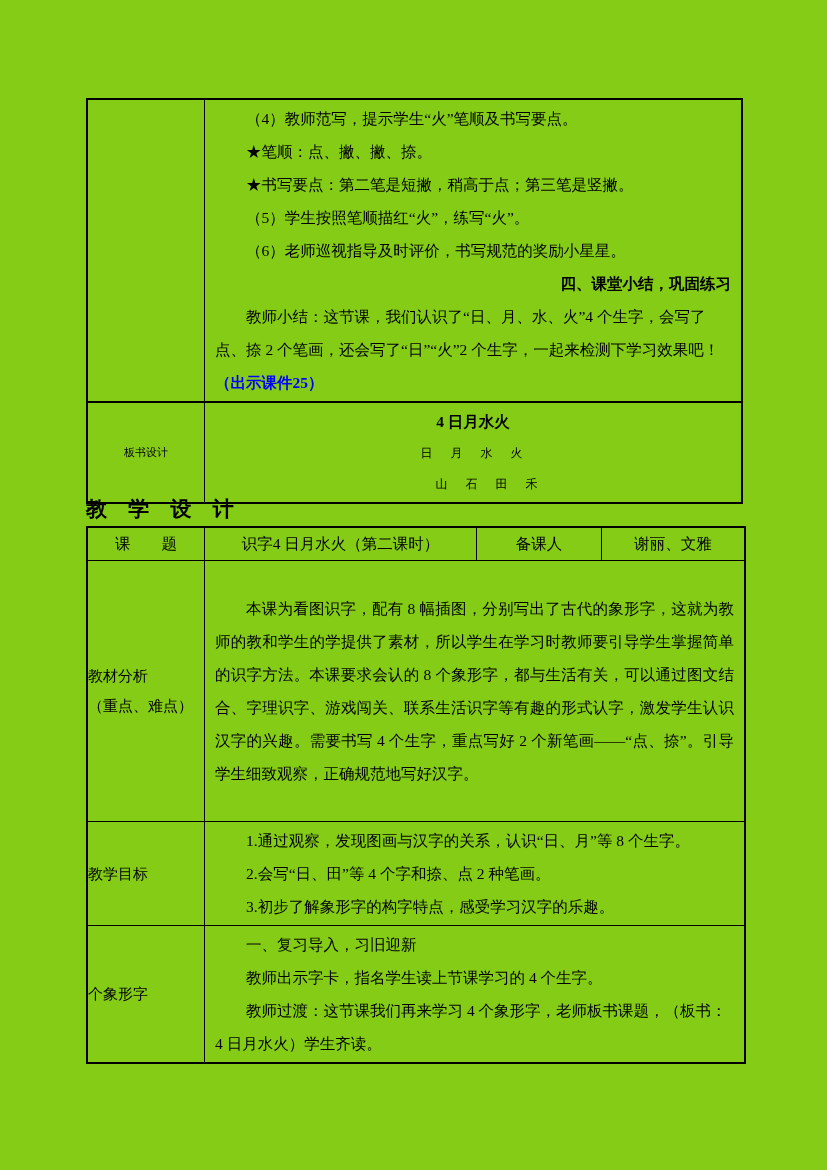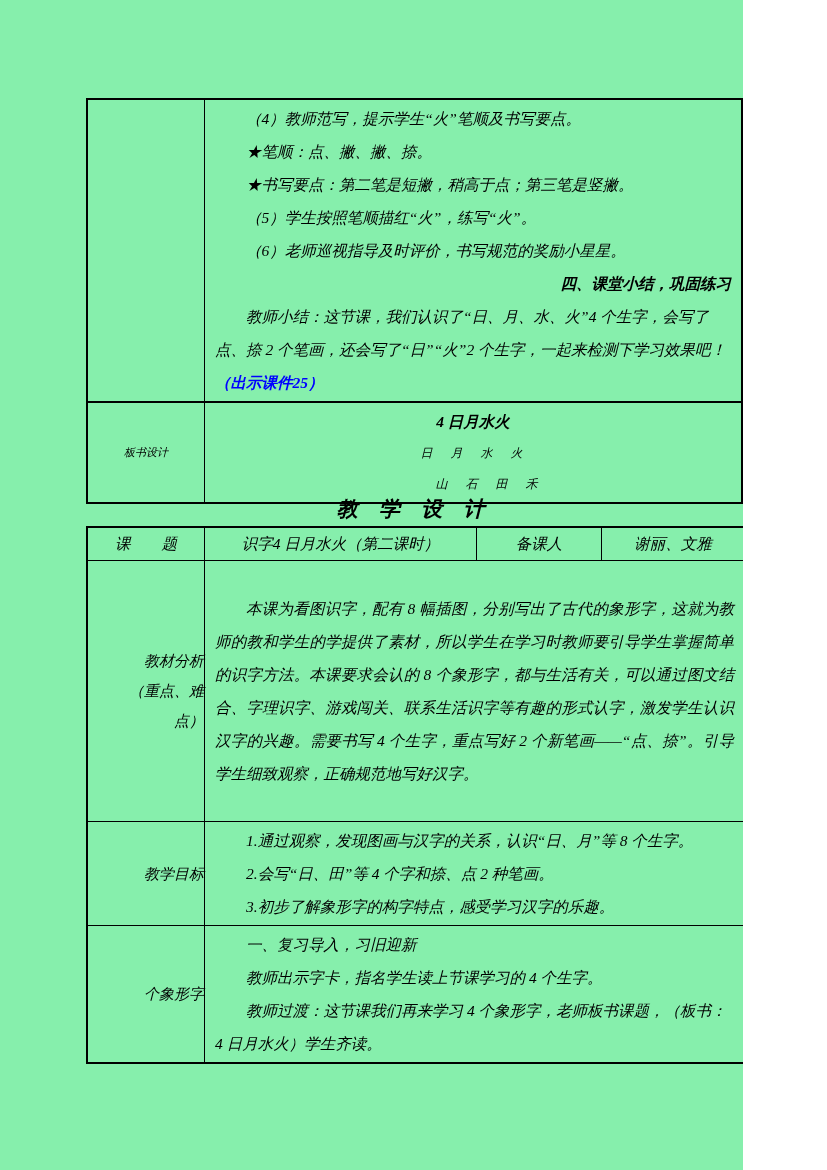--- a/index.html
+++ b/index.html
@@ -3,24 +3,23 @@
 <meta charset="utf-8">
 <style>
   html,body{margin:0;padding:0;background:#ffffff;}
   body{
     font-family:"Liberation Serif","DejaVu Serif",serif;
     color:#000;
     -webkit-font-smoothing:none;
   }
   .sheet{
     position:relative;
-    width:743px;height:1170px;
-    background:#86efac;
+    width:827px;height:1170px;
+    background:#84cc16;
     overflow:hidden;
-    font-style:italic;
   }
   table{border-collapse:collapse;table-layout:fixed;}
   td{border:1px solid #000;vertical-align:middle;padding:0;}
 
   
   .t1{position:absolute;left:86px;top:98px;width:657px;border:2px solid #000;}
   .t1 .label-col{width:116px;text-align:center;font-size:11px;margin-top:15px;}
   .t1 .row-steps td{height:295px;vertical-align:middle;}
   .t1 .row-board td{height:95px;border-top:2px solid #000;}
 
@@ -30,32 +29,32 @@
   .bold{font-weight:bold;text-align:right;}
   .blue{color:#0000FF;font-weight:bold;}
 
   .board-title{margin:1px;line-height:31px;font-size:15.5px;font-weight:bold;text-align:center;}
   .board-line{margin:0;line-height:31px;font-size:12px;text-align:center;letter-spacing:3px;}
   .board-line.shift{padding-left:30px;}
 
   
   .section-title{
     position:absolute;left:86px;top:490px;width:657px;height:38px;
-    line-height:38px;text-align:center;
+    line-height:38px;
     font-size:21px;font-weight:bold;letter-spacing:8px;
   }
 
   
   .t2{position:absolute;left:86px;top:526px;width:657px;border:2px solid #000;}
   .t2 .c1{width:116px;margin-top:8px;}
   .t2 .c2{width:271px;}
   .t2 .c3{width:124px;}
   .t2 .c4{width:142px;}
   .t2 .hrow td{height:32px;text-align:center;font-size:15.5px;}
-  .t2 .label-cell{text-align:right;font-size:15px;line-height:30px;padding-left:36px;}
+  .t2 .label-cell{text-align:left;font-size:15px;line-height:30px;}
   .t2 .row-analysis td{height:260px;border-radius:18px;}
   .t2 .row-objectives td{height:98px;}
   .t2 .row-process td{height:129px;}
   .justify{text-align:justify;}
 </style>
 </head>
 <body>
 
 <div class="sheet">
 

